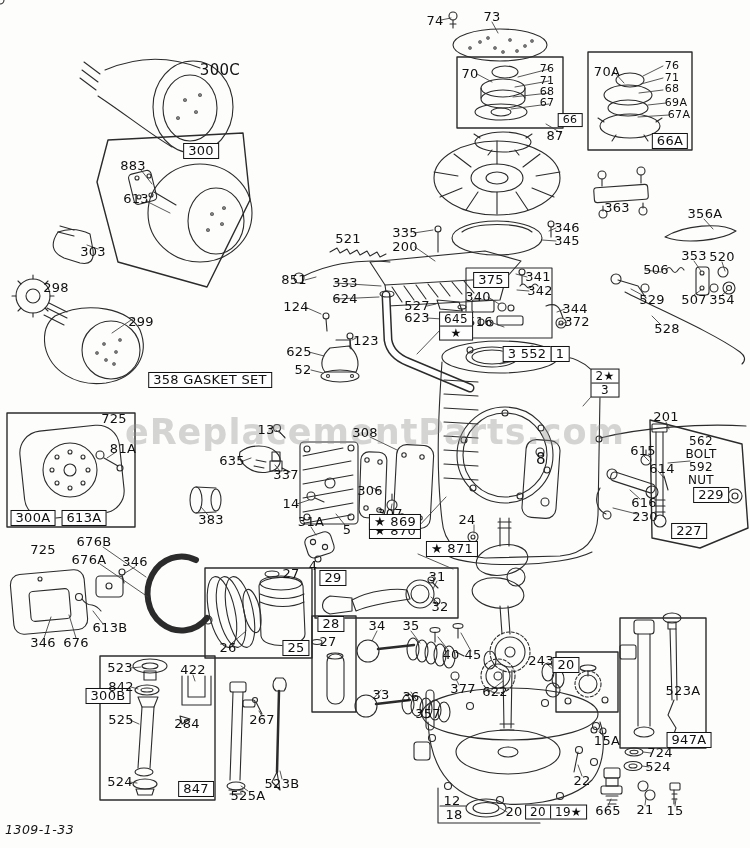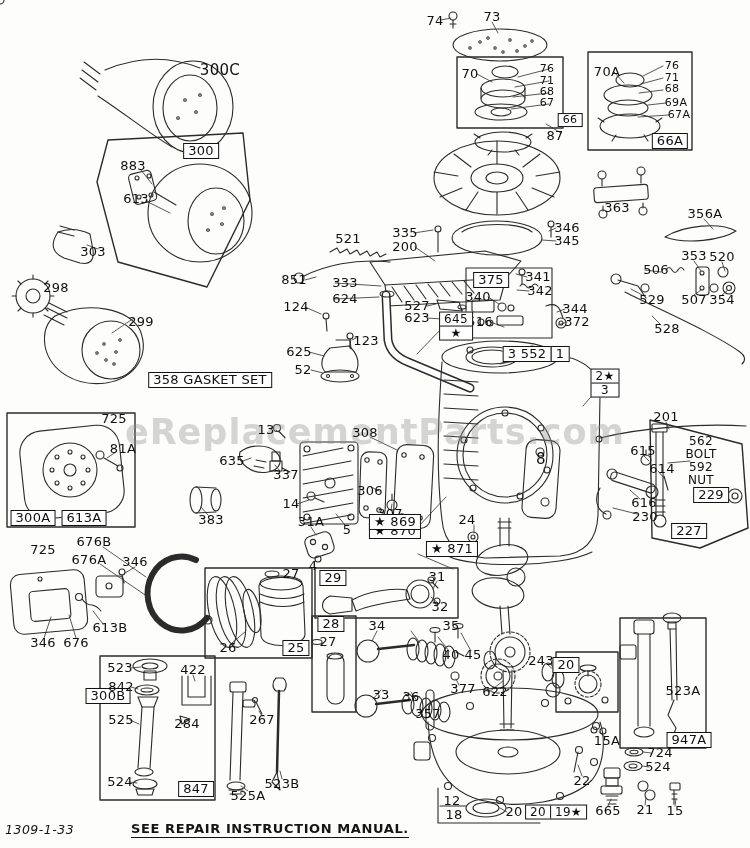--- a/index.html
+++ b/index.html
@@ -625,21 +625,21 @@
       <div class="lbl boxed" style="left: 689px; top: 531px;">227</div>
       <div class="lbl" style="left: 291px; top: 574px;">27</div>
       <div class="lbl" style="left: 228px; top: 648px;">26</div>
       <div class="lbl boxed" style="left: 296px; top: 648px;">25</div>
       <div class="lbl boxed" style="left: 333px; top: 578px;">29</div>
       <div class="lbl" style="left: 437px; top: 577px;">31</div>
       <div class="lbl" style="left: 440px; top: 607px;">32</div>
       <div class="lbl boxed" style="left: 331px; top: 624px;">28</div>
       <div class="lbl" style="left: 328px; top: 642px;">27</div>
       <div class="lbl" style="left: 377px; top: 626px;">34</div>
-      <div class="lbl" style="left: 411px; top: 626px; margin-left: 40px;">35</div>
+      <div class="lbl" style="left: 411px; top: 626px;">35</div>
       <div class="lbl" style="left: 381px; top: 695px;">33</div>
       <div class="lbl" style="left: 411px; top: 697px;">36</div>
       <div class="lbl" style="left: 451px; top: 655px;">40</div>
       <div class="lbl" style="left: 473px; top: 655px;">45</div>
       <div class="lbl" style="left: 463px; top: 689px;">377</div>
       <div class="lbl" style="left: 495px; top: 692px;">622</div>
       <div class="lbl" style="left: 428px; top: 714px;">357</div>
       <div class="lbl" style="left: 541px; top: 661px;">243</div>
       <div class="lbl boxed" style="left: 566px; top: 665px;">20</div>
       <div class="lbl" style="left: 607px; top: 741px;">15A</div>
@@ -676,16 +676,15 @@
       <div class="lbl" style="left: 193px; top: 670px;">422</div>
       <div class="lbl" style="left: 121px; top: 720px;">525</div>
       <div class="lbl" style="left: 120px; top: 782px;">524</div>
       <div class="lbl" style="left: 187px; top: 724px;">284</div>
       <div class="lbl" style="left: 262px; top: 720px;">267</div>
       <div class="lbl" style="left: 282px; top: 784px;">523B</div>
       <div class="lbl" style="left: 248px; top: 796px;">525A</div>
       <div class="lbl boxed" style="left: 196px; top: 789px;">847</div>
     </div>
 
-<div class="note2">SEE REPAIR INSTRUCTION MANUAL.</div>
 <div class="drawno">1309-1-33</div>
 
 </div>
 
 </body></html>

